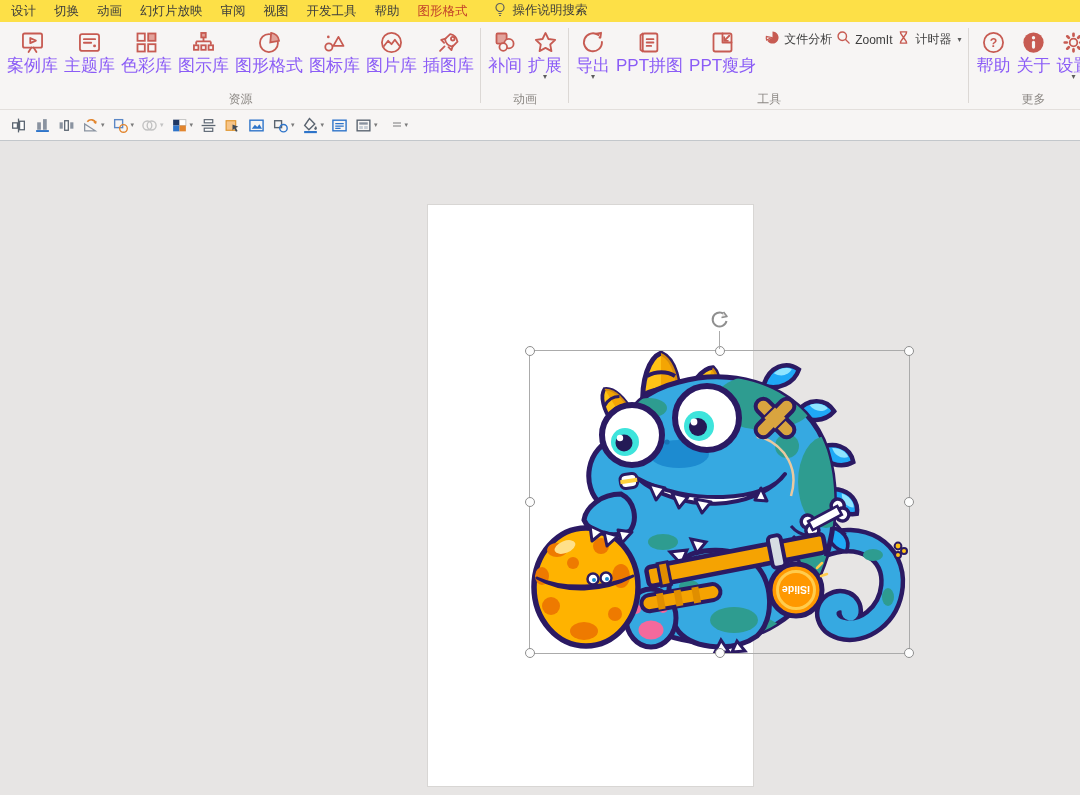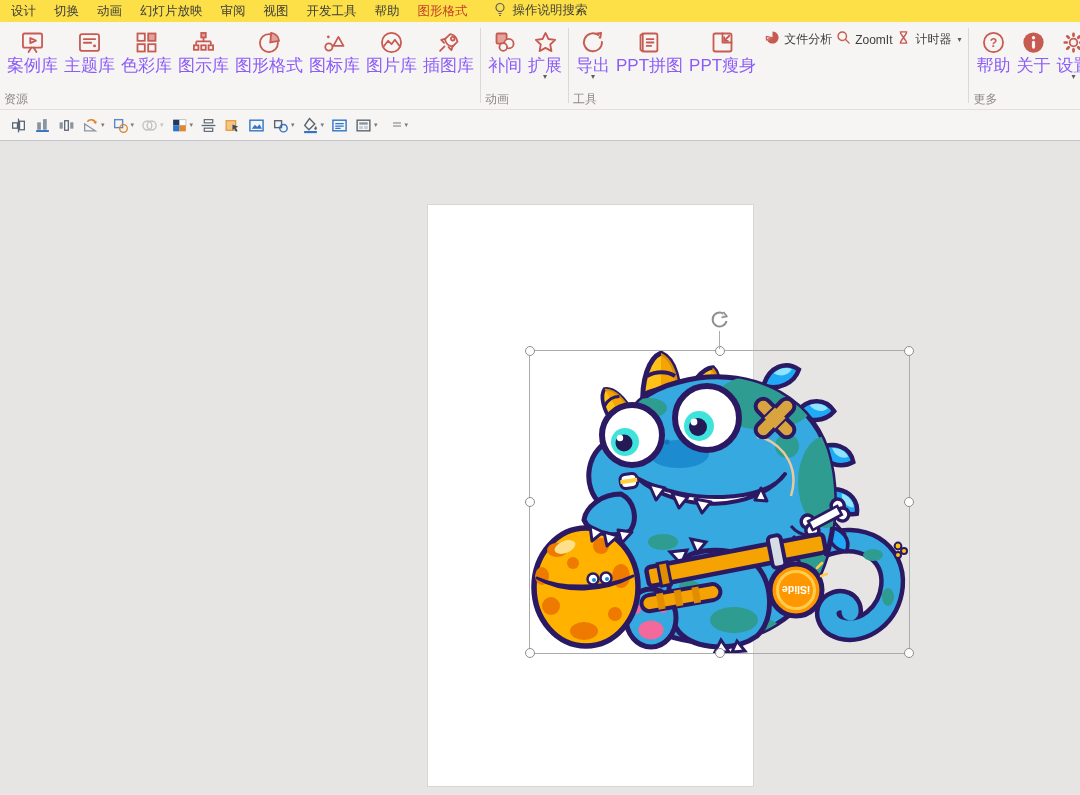--- a/index.html
+++ b/index.html
@@ -20,21 +20,21 @@
   .rgroup::after { content:""; position:absolute; right:0; top:6px; bottom:6px; width:1px; background:#dcd8d5; }
   .rbuttons { display:flex; flex:1; align-items:flex-start; }
   .bigbtn { min-width:38px; padding:2px 3px 0 3px; display:flex; flex-direction:column; align-items:center; cursor:default; }
   .bigbtn .ic { height:33px; display:flex; align-items:center; justify-content:center; }
   .bigbtn .lb { font-size:17px; color:#8b5cf6; white-space:nowrap; line-height:14px; }
   .bigbtn .dd { font-size:8px; color:#5c5c5c; line-height:8px; height:9px; }
   .smallcol { display:flex; justify-content:flex-start; padding:6px 4px 0 6px; gap:4px; }
   .smallbtn { display:flex; align-items:center; gap:4px; cursor:default; }
   .smallbtn .lb { font-size:12px; color:#3e3e3e; white-space:nowrap; }
   .smallbtn .dd { font-size:8px; color:#5c5c5c; margin-left:2px; }
-  .gname { height:18px; font-size:12px; color:#8c8884; line-height:16px; }
+  .gname { height:18px; text-align:center; font-size:12px; color:#8c8884; line-height:16px; }
 
   
   .qat { height:31px; background:#f7f5f4; border-bottom:1px solid #c3c7cb; display:flex; align-items:center; padding:0 10px; gap:7px; }
   .qtool { display:flex; align-items:center; gap:2px; cursor:default; }
   .qtool .dd { font-size:7px; color:#7a7a7a; }
   .qtool .dd.dis { color:#c2c2c2; }
 
   
   .canvas { position:relative; width:1080px; height:654px; background:#e7e5e4; overflow:hidden; }
   .slide { position:absolute; left:427px; top:63px; width:327px; height:583px; background:#ffffff; border:1px solid #d8d6d4; }

